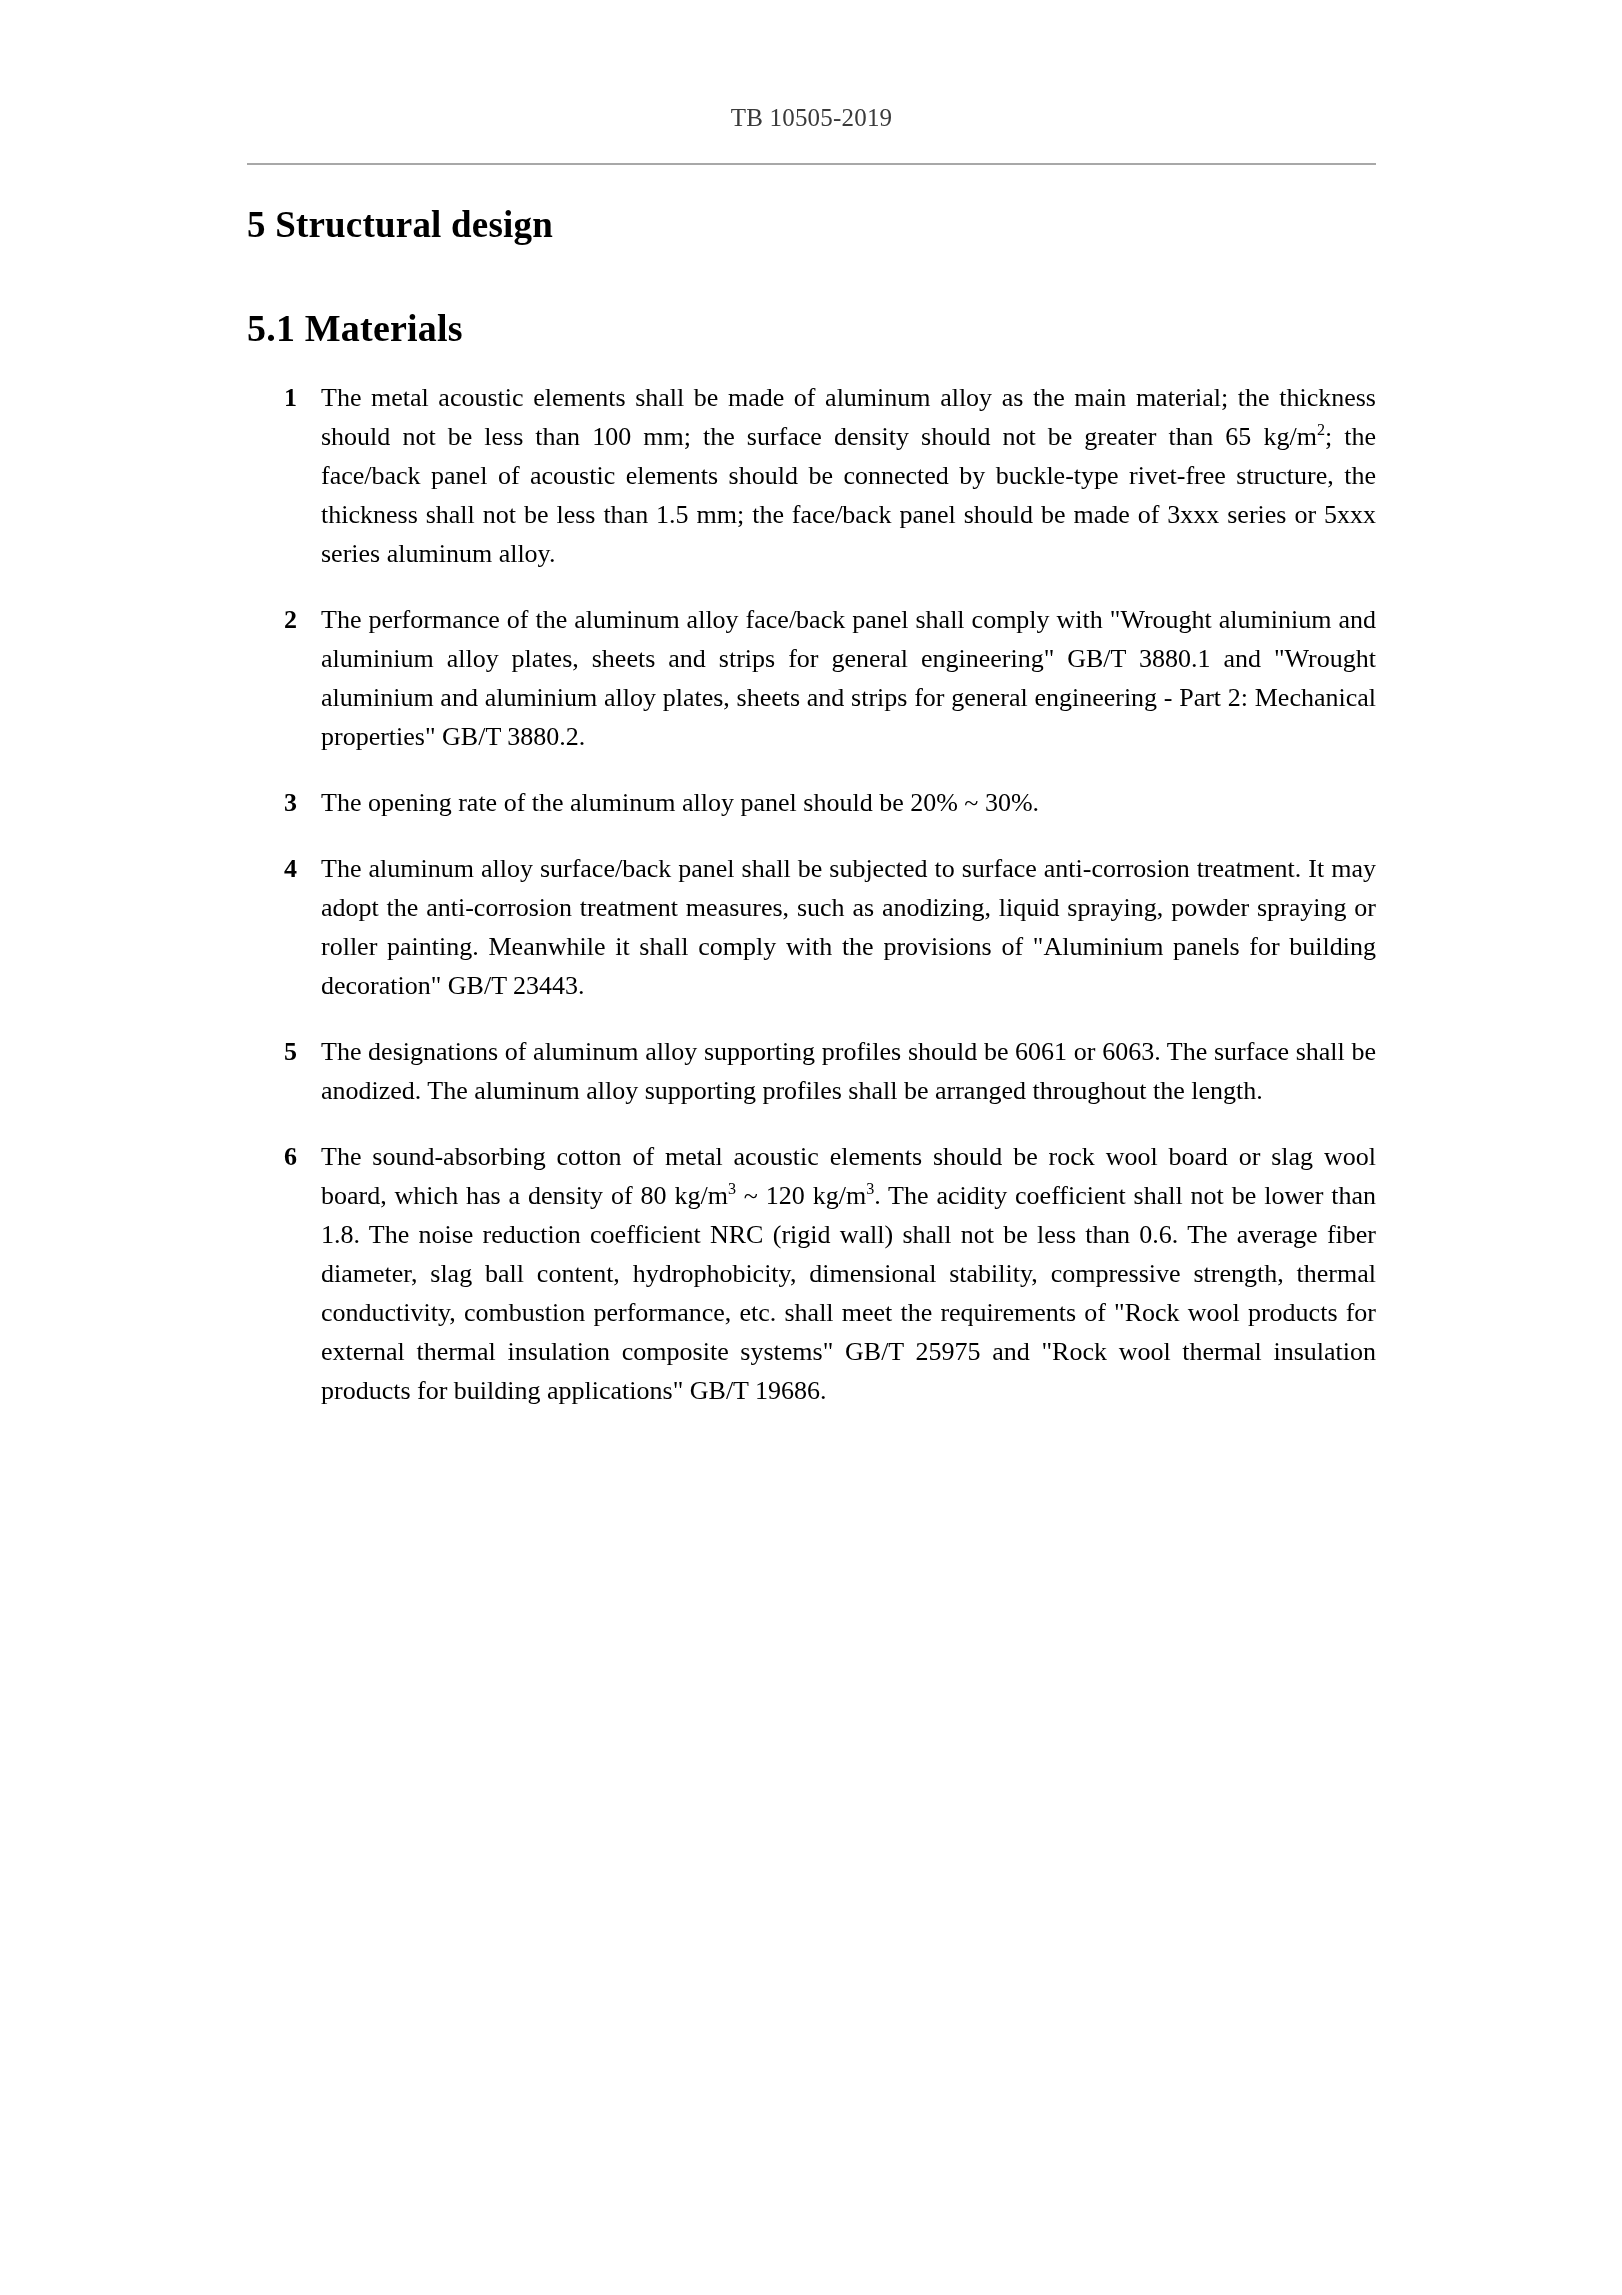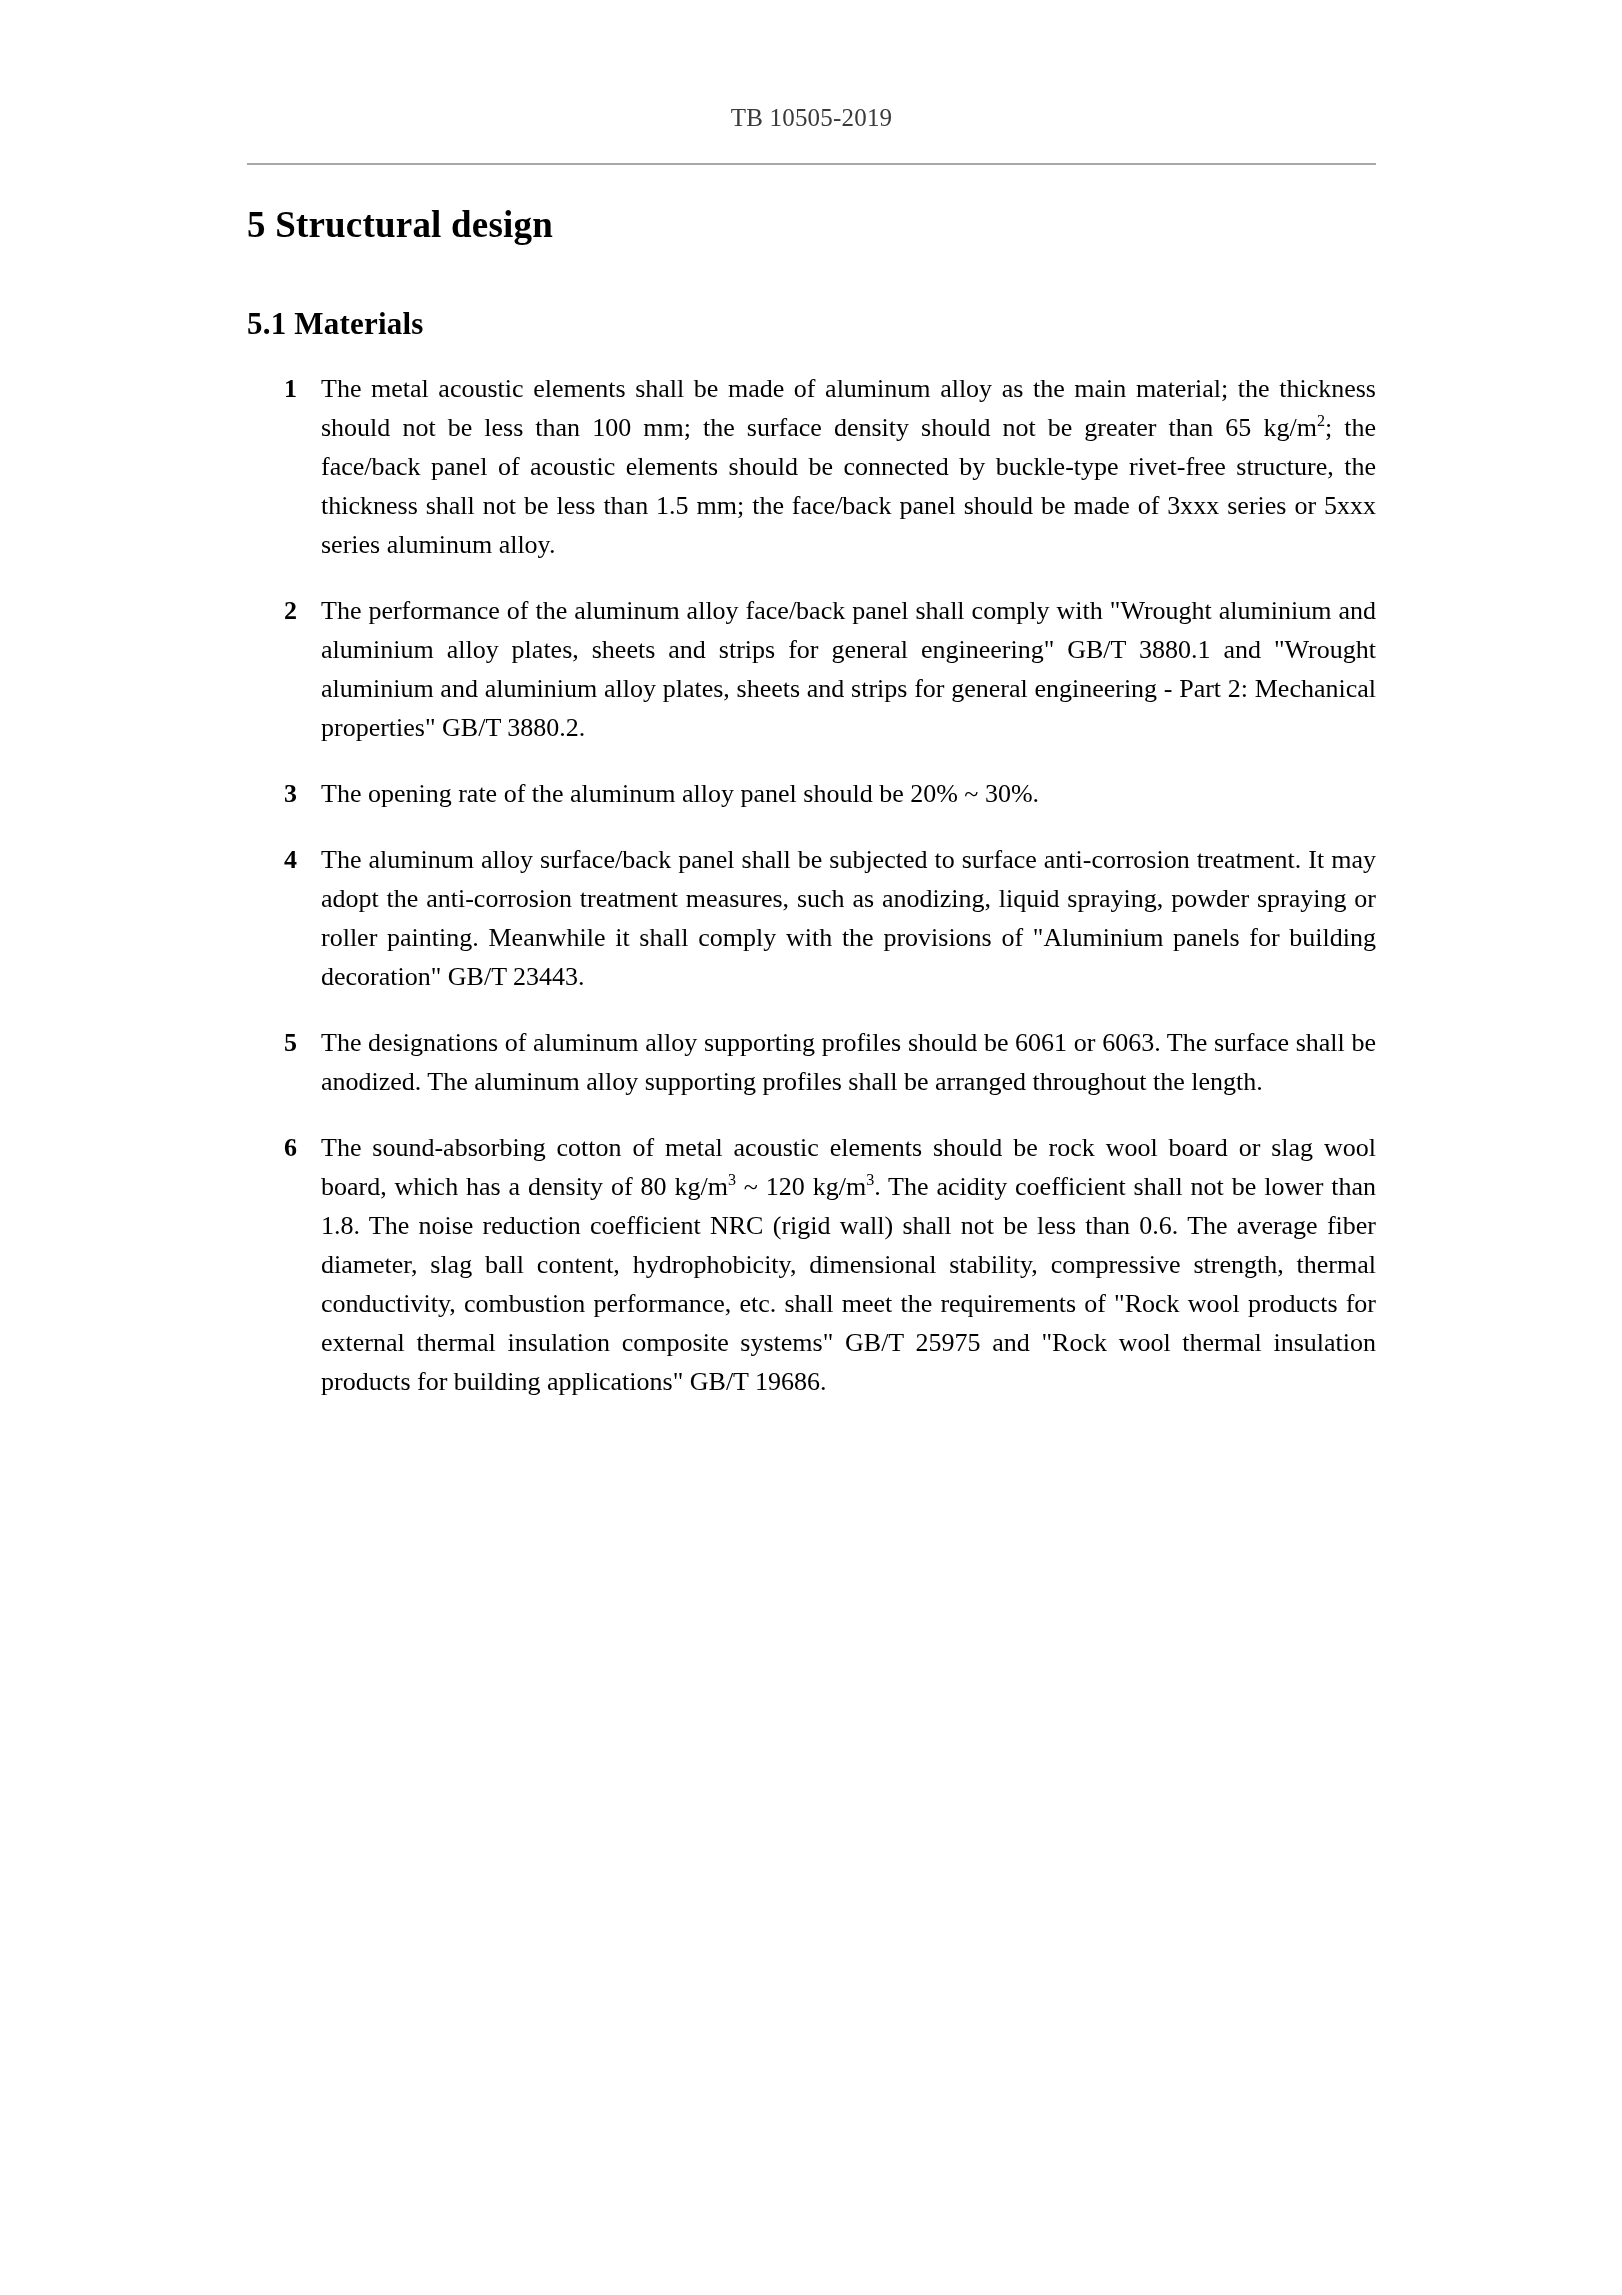--- a/index.html
+++ b/index.html
@@ -53,21 +53,21 @@
   h1.doc-h1 {
     font-size: 37px;
     font-weight: bold;
     margin: 0;
     padding: 0;
     line-height: 1.25;
     letter-spacing: 0.2px;
   }
 
   h2.doc-h2 {
-    font-size: 31px;
+    font-size: 38px;
     font-weight: bold;
     margin: 57px 0 0 0;
     padding: 0;
     line-height: 1.25;
     letter-spacing: 0.2px;
   }
 
   p.doc-p {
     font-size: 26px;
     line-height: 39px;

